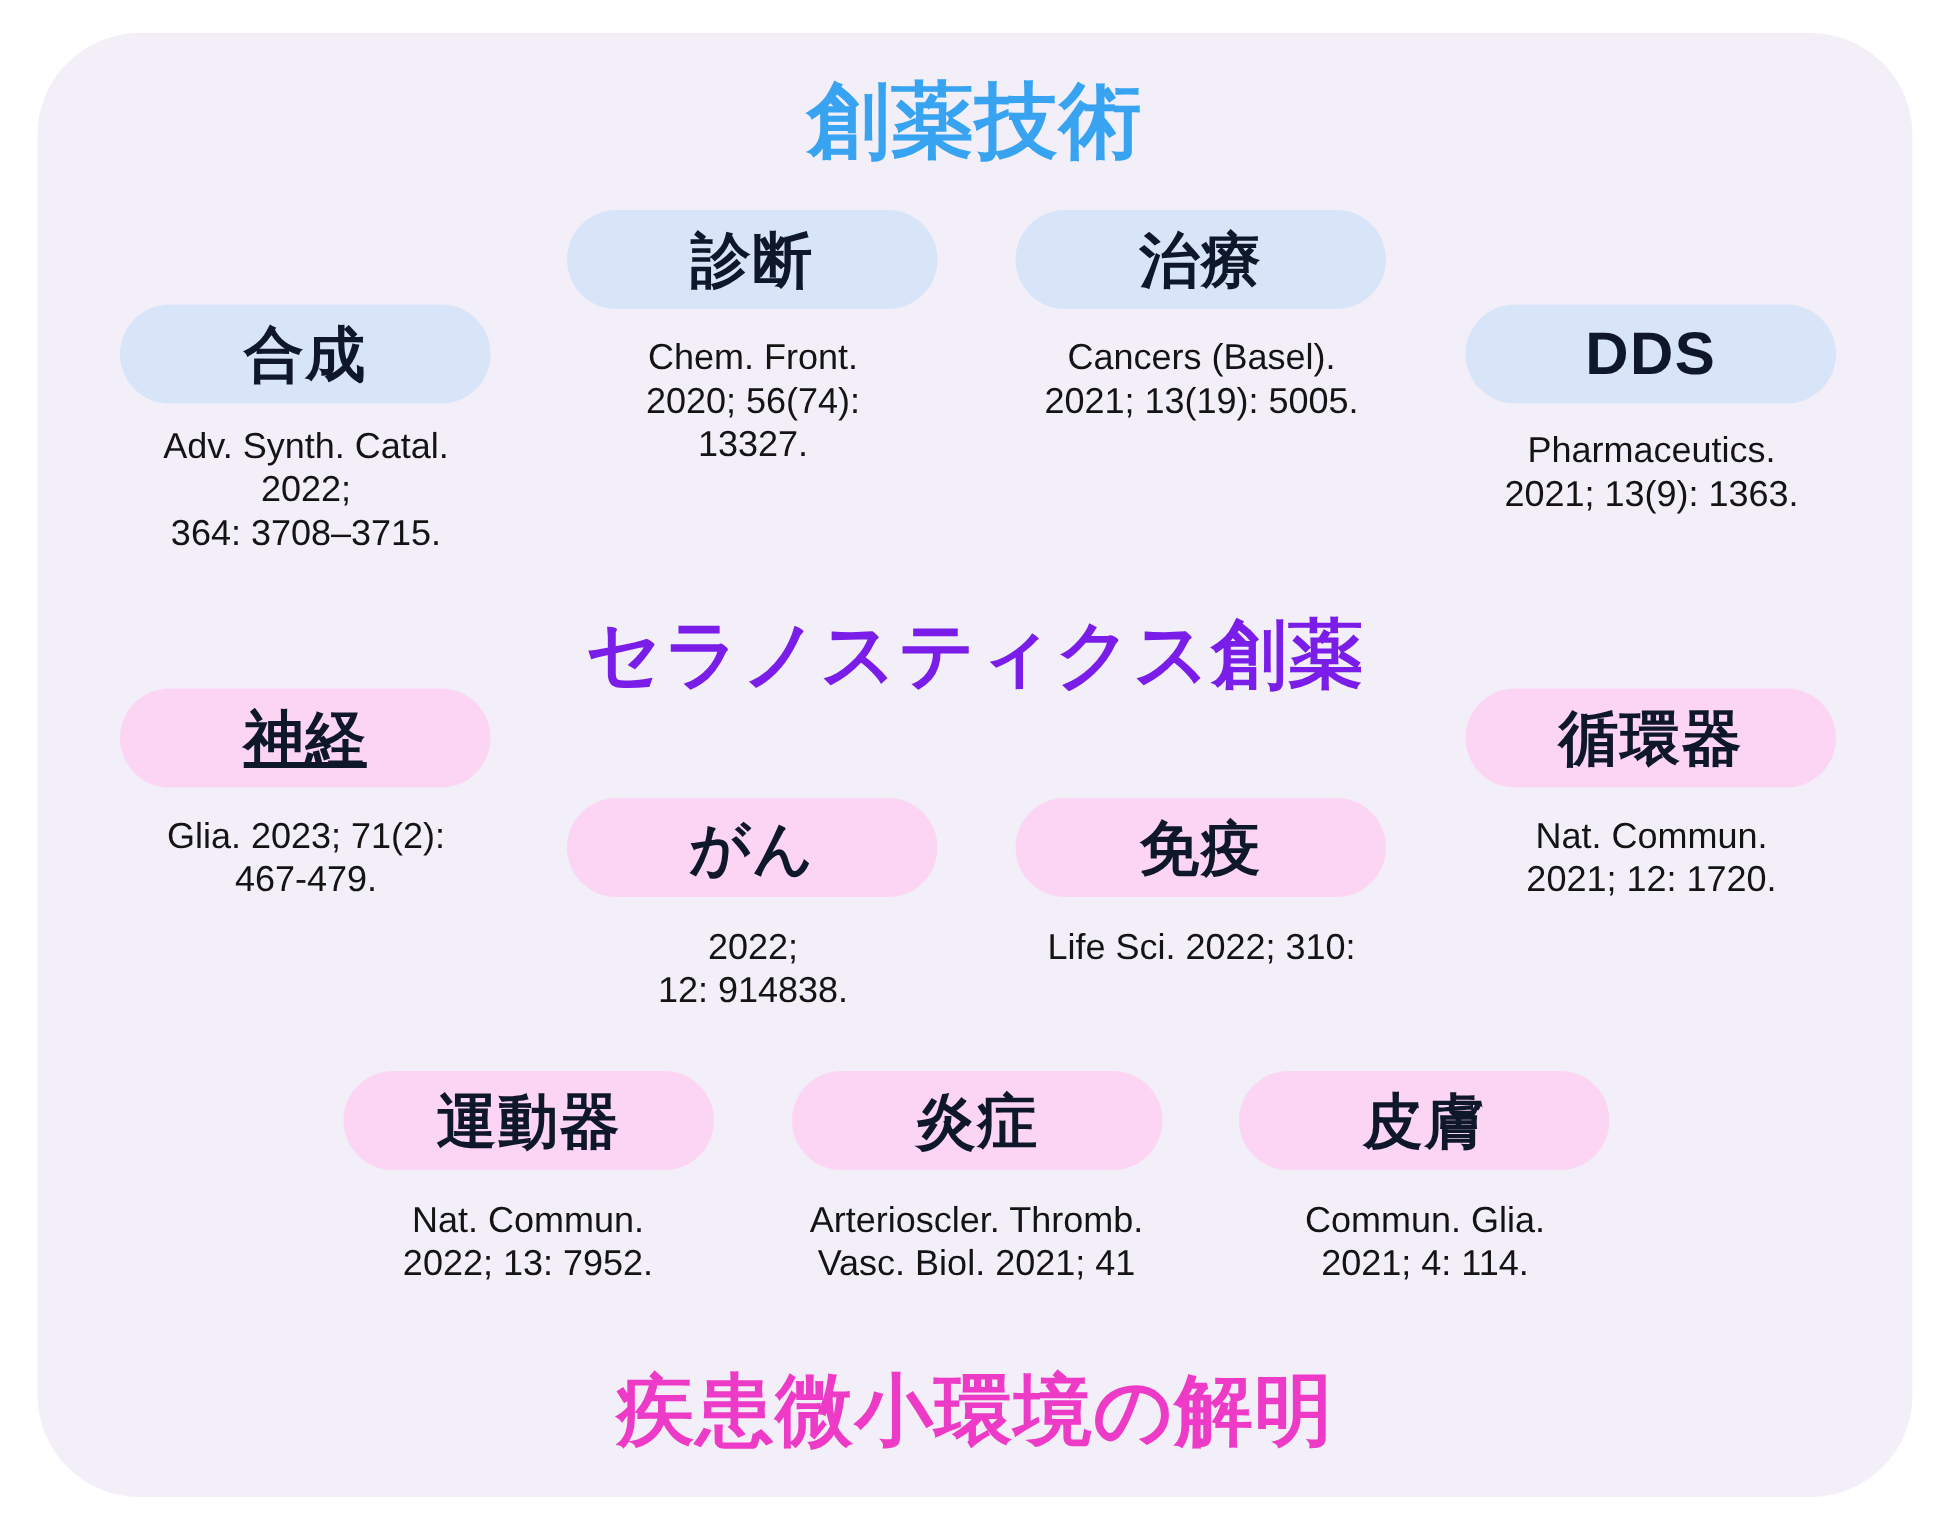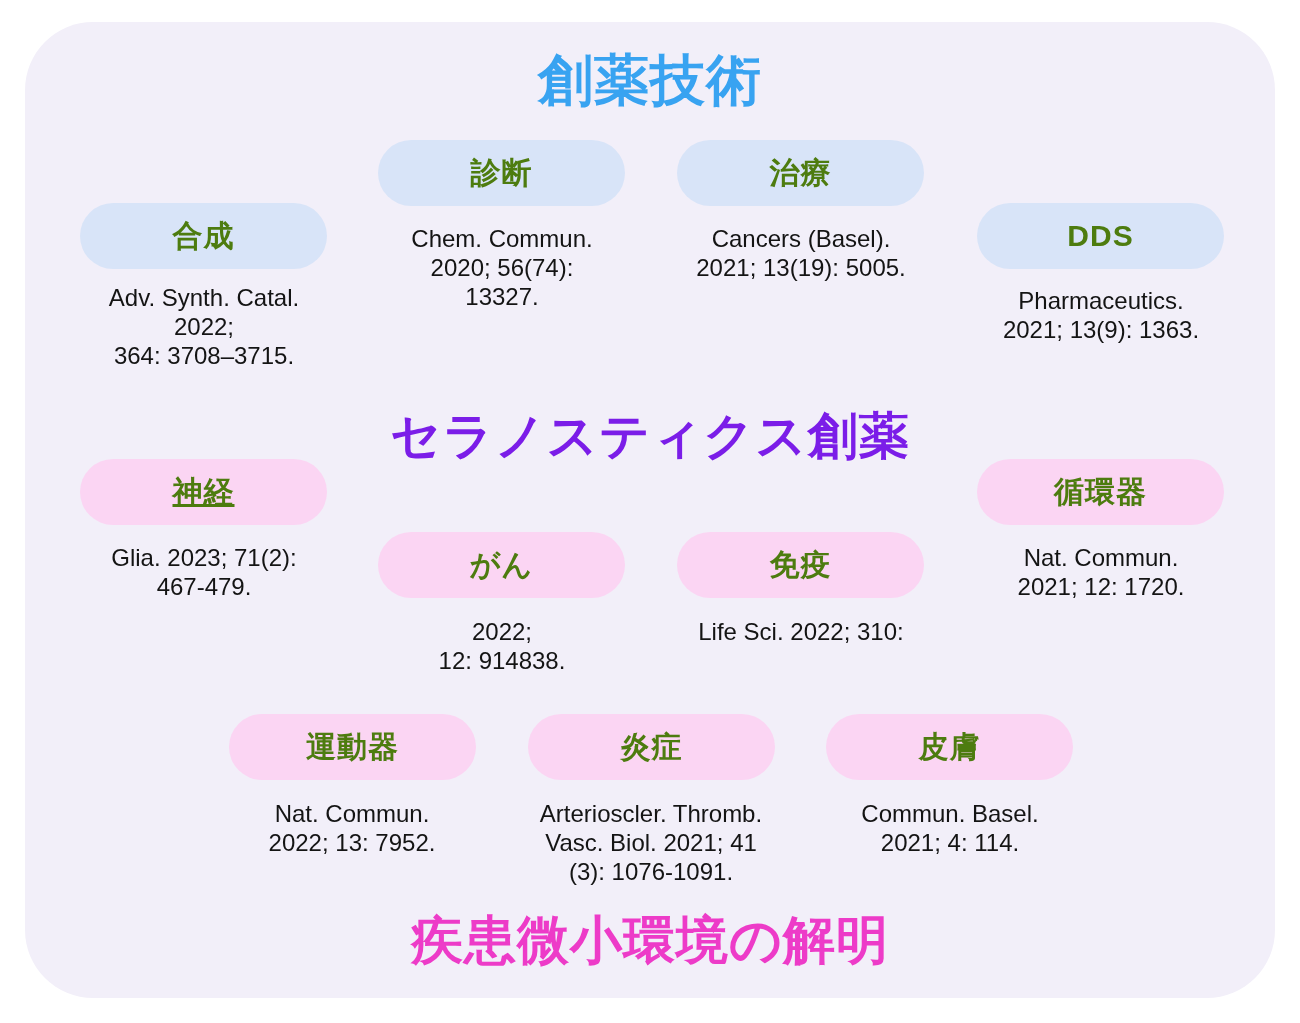--- a/index.html
+++ b/index.html
@@ -21,21 +21,21 @@
   .sec-title{
     position:absolute;left:0;width:1300px;text-align:center;
     font-weight:bold;letter-spacing:1px;
   }
   .t1{top:44px;font-size:55px;color:var(--blue-title);}
   .t2{top:403px;font-size:50px;color:var(--purple-title);}
   .t3{top:906px;font-size:52px;color:var(--magenta-title);}
   .pill{
     position:absolute;height:66px;width:247px;border-radius:33px;
     display:flex;align-items:center;justify-content:center;
-    font-size:30px;font-weight:bold;color:#4d7c0f;letter-spacing:1px;
+    font-size:40px;font-weight:bold;color:#0f172a;letter-spacing:1px;
   }
   .blue{background:var(--blue-pill);}
   .pink{background:var(--pink-pill);}
   .cite{
     position:absolute;width:320px;text-align:center;
     font-size:24px;font-weight:500;color:var(--text);line-height:29px;
   }
 </style>
 </head>
 <body>
@@ -50,21 +50,21 @@
 <div class="cite" style="left:44px;top:283px;">
   <div>Adv. Synth. Catal.</div>
   <div>2022;</div>
   <div>364: 3708–3715.</div>
 </div>
 
 <div class="pill blue" style="left:378px;top:140px;">
   <span>診断</span>
 </div>
 <div class="cite" style="left:342px;top:224px;">
-  <div>Chem. Commun.</div>
+  <div>Chem. Front.</div>
   <div>2020; 56(74):</div>
   <div>13327.</div>
 </div>
 
 <div class="pill blue" style="left:677px;top:140px;">
   <span>治療</span>
 </div>
 <div class="cite" style="left:641px;top:224px;">
   <div>Cancers (Basel).</div>
   <div>2021; 13(19): 5005.</div>
@@ -120,22 +120,21 @@
   <div>Nat. Commun.</div>
   <div>2022; 13: 7952.</div>
 </div>
 
 <div class="pill pink" style="left:528px;top:714px;">
   <span>炎症</span>
 </div>
 <div class="cite" style="left:491px;top:799px;">
   <div>Arterioscler. Thromb.</div>
   <div>Vasc. Biol. 2021; 41</div>
-  <div>(3): 1076-1091.</div>
 </div>
 
 <div class="pill pink" style="left:826px;top:714px;">
   <span>皮膚</span>
 </div>
 <div class="cite" style="left:790px;top:799px;">
-  <div>Commun. Basel.</div>
+  <div>Commun. Glia.</div>
   <div>2021; 4: 114.</div>
 </div>
 
 </body></html>

